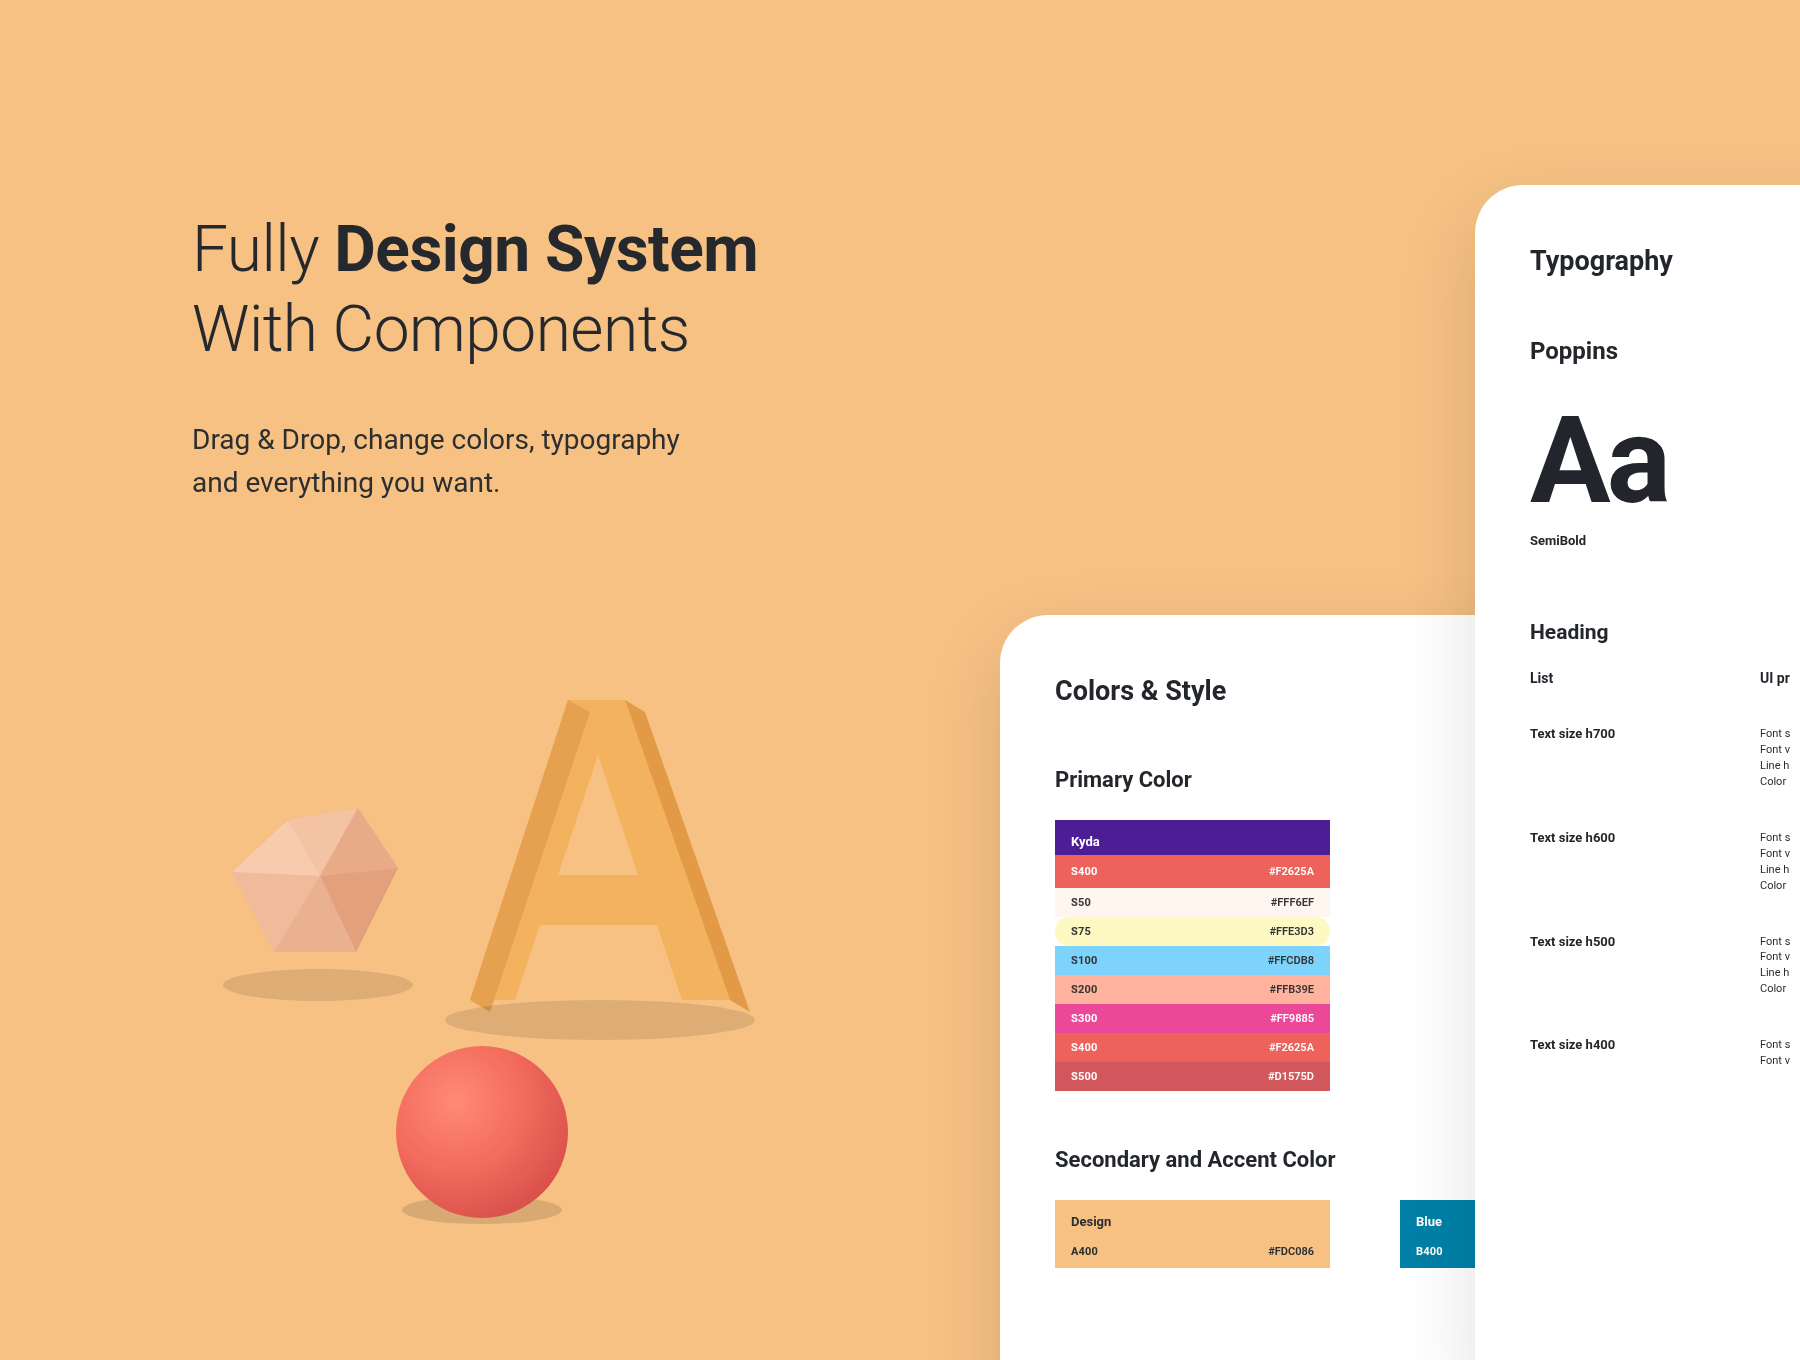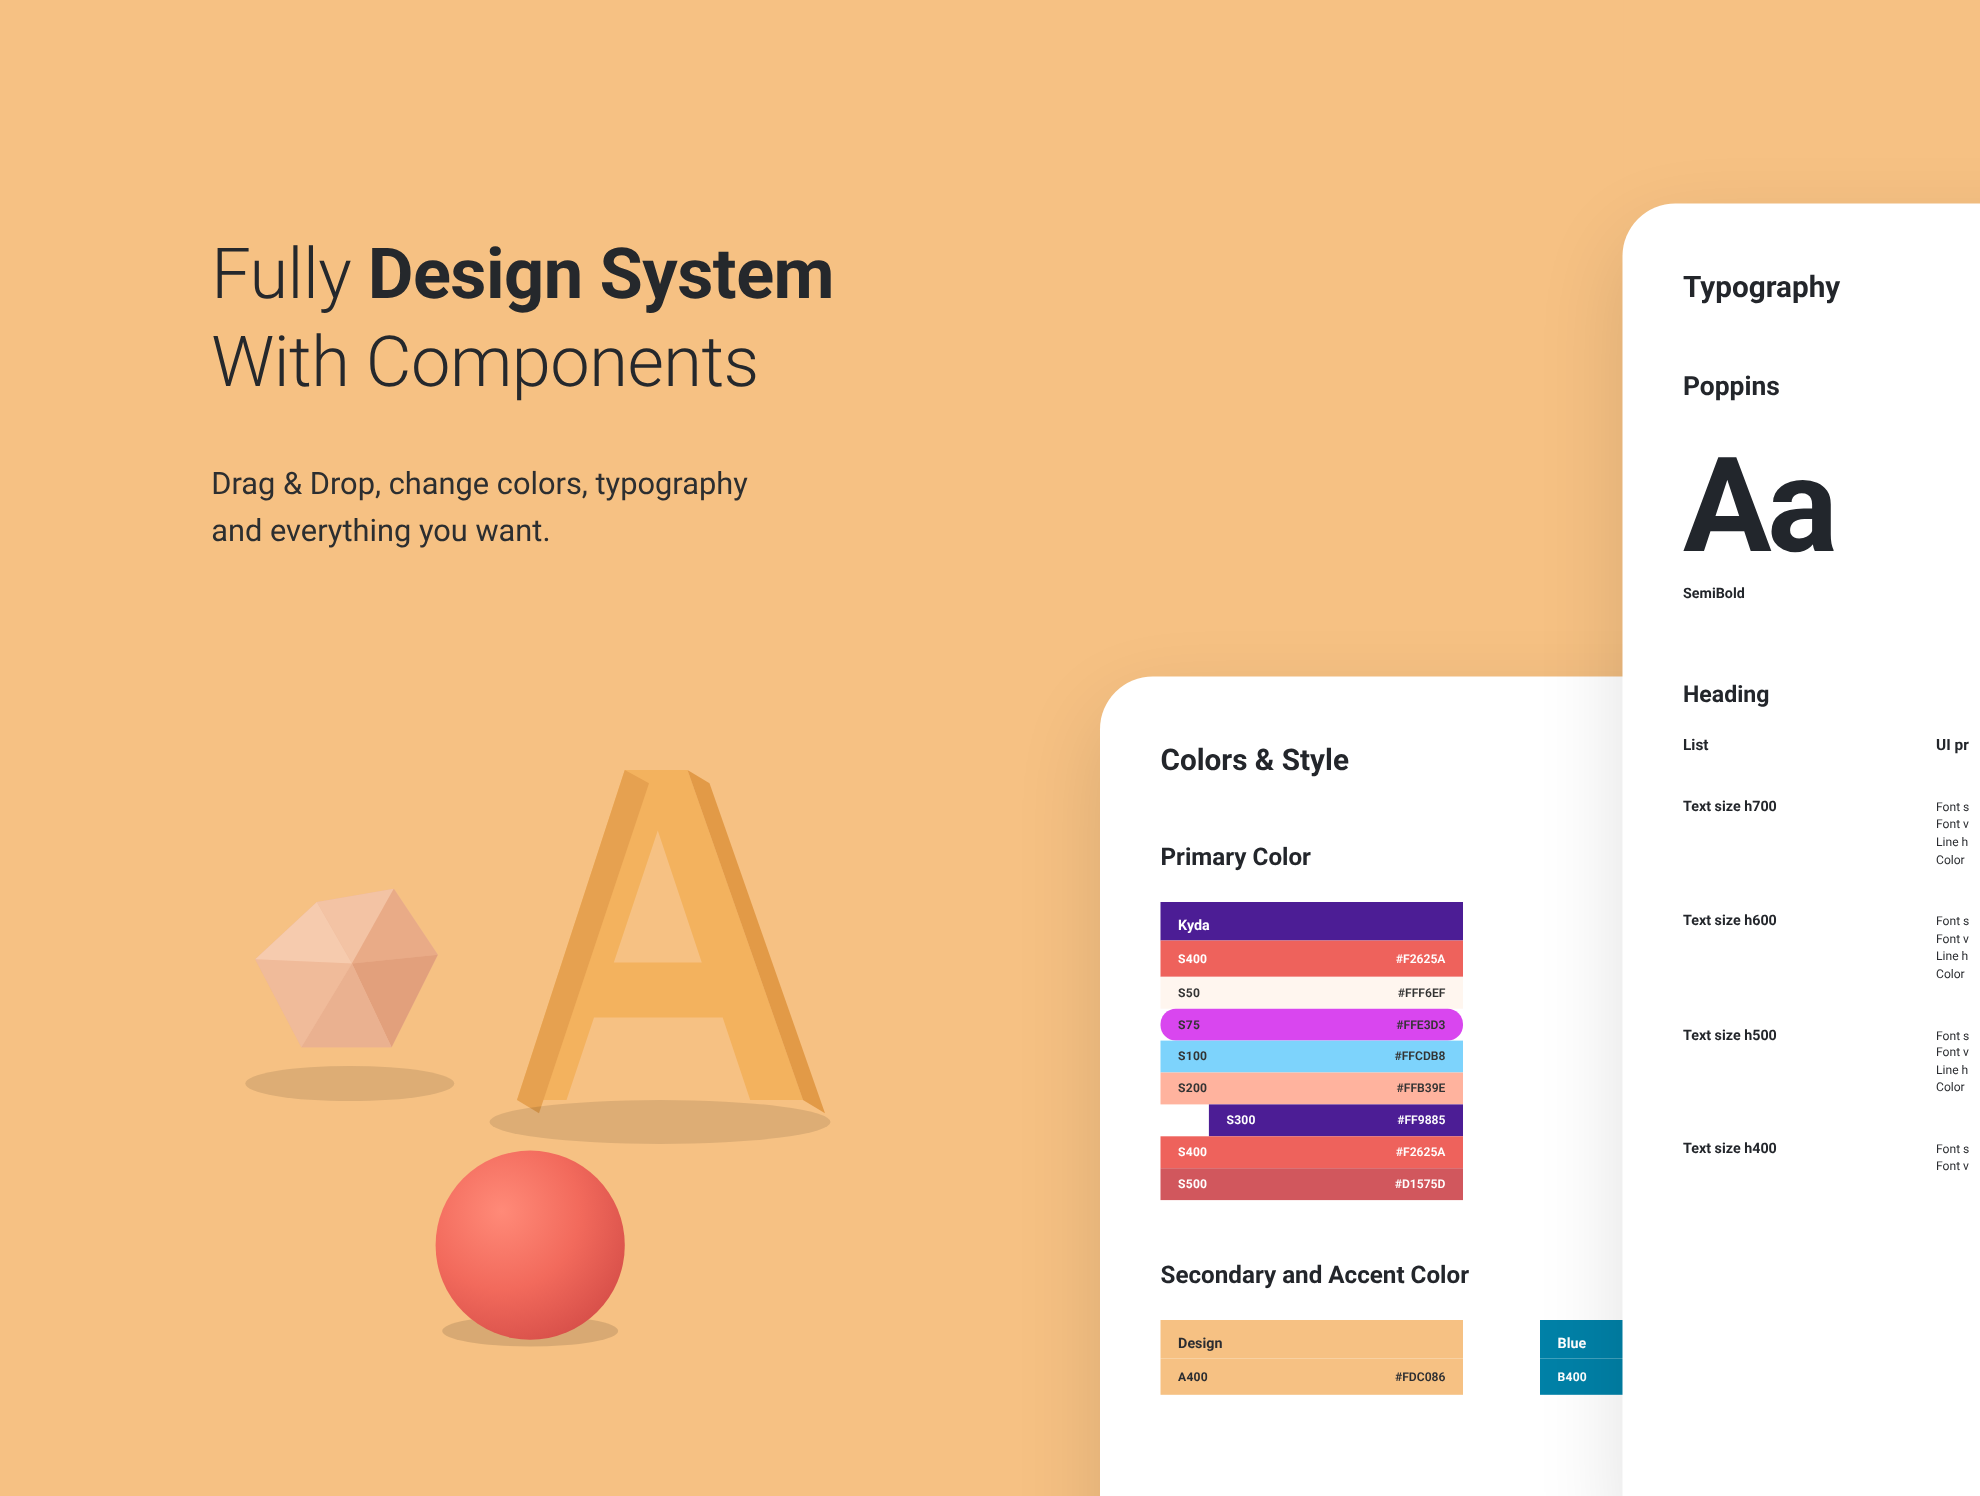--- a/index.html
+++ b/index.html
@@ -202,33 +202,33 @@
       </div>
       <div class="swatch-row main" id="primary-main" style="background: rgb(238, 98, 92); color: rgb(255, 255, 255);">
           <span>S400</span>
           <span>#F2625A</span>
         </div>
       <div id="primary-scale">
           <div class="swatch-row" style="background: rgb(255, 246, 239); color: rgb(51, 51, 51);">
             <span>S50</span>
             <span>#FFF6EF</span>
           </div>
-          <div class="swatch-row" style="background: #d946ef; color: rgb(51, 51, 51); border-radius: 14px;">
+          <div class="swatch-row" style="background: #fef9c3; color: rgb(51, 51, 51); border-radius: 14px;">
             <span>S75</span>
             <span>#FFE3D3</span>
           </div>
           <div class="swatch-row" style="background: #7dd3fc; color: rgb(51, 51, 51);">
             <span>S100</span>
             <span>#FFCDB8</span>
           </div>
           <div class="swatch-row" style="background: rgb(255, 179, 158); color: rgb(51, 51, 51);">
             <span>S200</span>
             <span>#FFB39E</span>
           </div>
-          <div class="swatch-row" style="background: #4c1d95; color: rgb(255, 255, 255); margin-left: 44px;">
+          <div class="swatch-row" style="background: #ec4899; color: rgb(255, 255, 255);">
             <span>S300</span>
             <span>#FF9885</span>
           </div>
           <div class="swatch-row" style="background: rgb(238, 98, 92); color: rgb(255, 255, 255);">
             <span>S400</span>
             <span>#F2625A</span>
           </div>
           <div class="swatch-row" style="background: rgb(209, 87, 93); color: rgb(255, 255, 255); gap: 26px;">
             <span>S500</span>
             <span>#D1575D</span>

